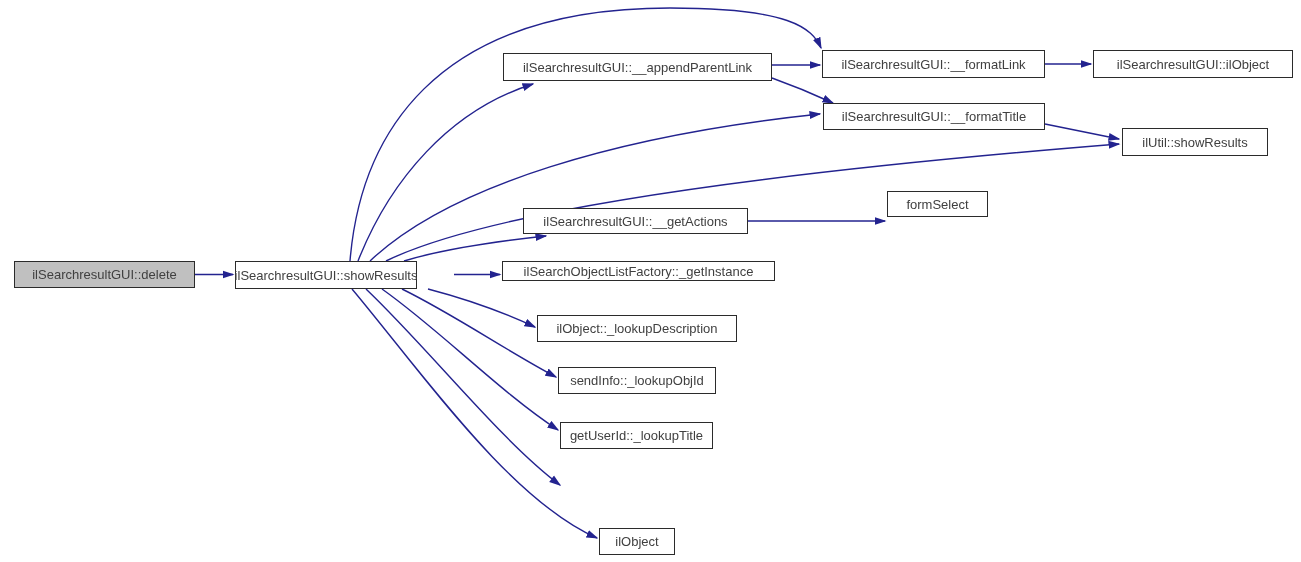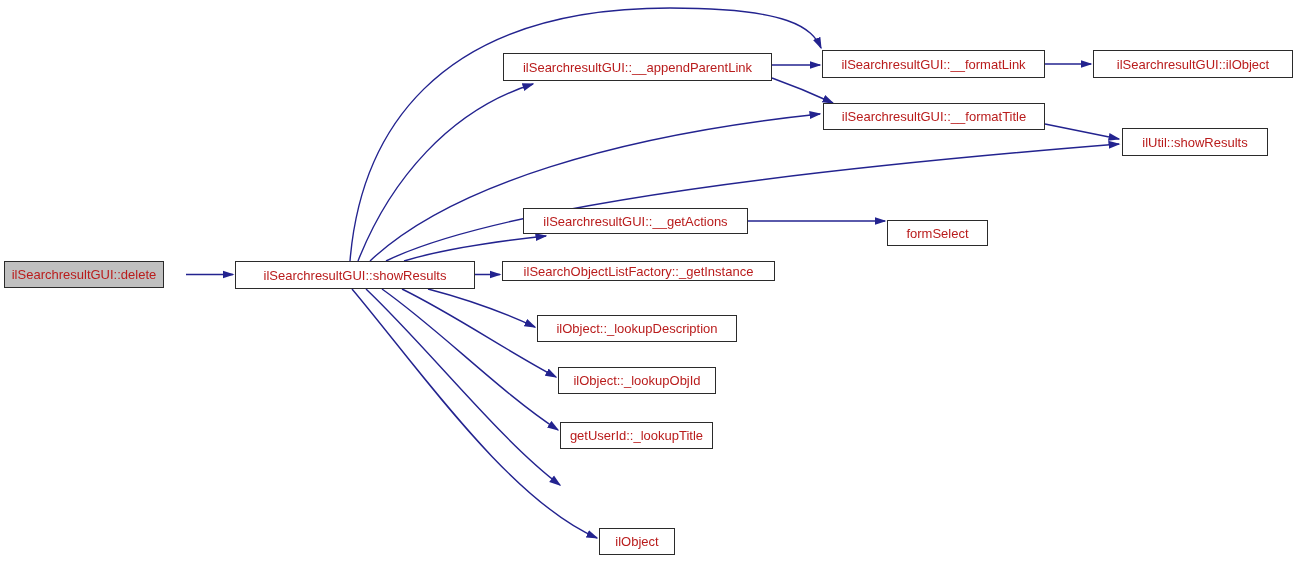--- a/index.html
+++ b/index.html
@@ -21,21 +21,21 @@
     fill: none;
     stroke: #23238f;
     stroke-width: 1.4px;
   }
   .node {
     position: absolute;
     z-index: 2;
     box-sizing: border-box;
     background: #ffffff;
     border: 1.5px solid #2b2b2b;
-    color: #b91c1c;
+    color: #404040;
     font-size: 13px;
     display: flex;
     align-items: center;
     justify-content: center;
     white-space: nowrap;
     cursor: pointer;
   }
   .node.highlight {
     background: #c0c0c0;
     cursor: default;
@@ -65,42 +65,42 @@
     <path class="edge" d="M382,289 C440,330 500,392 558,430" marker-end="url(#arrow)"></path>
     <path class="edge" d="M366,289 C430,350 500,440 560,485" marker-end="url(#arrow)"></path>
     <path class="edge" d="M352,289 C420,370 510,500 597,538" marker-end="url(#arrow)"></path>
     <path class="edge" d="M772,65 H820" marker-end="url(#arrow)"></path>
     <path class="edge" d="M772,78 C800,88 820,97 833,103" marker-end="url(#arrow)"></path>
     <path class="edge" d="M1045,64 H1091" marker-end="url(#arrow)"></path>
     <path class="edge" d="M1045,124 L1119,139" marker-end="url(#arrow)"></path>
     <path class="edge" d="M748,221 H885" marker-end="url(#arrow)"></path>
   </svg>
 
-  <div class="node highlight" style="left:4px;   top:261px; width:160px; height:27px">ilSearchresultGUI::delete</div>
+  <div class="node highlight" style="left:14px;   top:261px; width:181px; height:27px">ilSearchresultGUI::delete</div>
 
-  <div class="node" style="left:235px; top:261px; width:240px; height:28px">ilSearchresultGUI::showResults</div>
+  <div class="node" style="left:235px; top:261px; width:182px; height:28px">ilSearchresultGUI::showResults</div>
 
   <div class="node" style="left:503px; top:53px;  width:269px; height:28px">ilSearchresultGUI::__appendParentLink</div>
 
   <div class="node" style="left:822px; top:50px;  width:223px; height:28px">ilSearchresultGUI::__formatLink</div>
 
   <div class="node" style="left:1093px;top:50px;  width:200px; height:28px">ilSearchresultGUI::ilObject</div>
 
   <div class="node" style="left:823px; top:103px; width:222px; height:27px">ilSearchresultGUI::__formatTitle</div>
 
   <div class="node" style="left:1122px;top:128px; width:146px; height:28px">ilUtil::showResults</div>
 
   <div class="node" style="left:523px; top:208px; width:225px; height:26px">ilSearchresultGUI::__getActions</div>
 
-  <div class="node" style="left:887px; top:220px; width:101px; height:26px">formSelect</div>
+  <div class="node" style="left:887px; top:191px; width:101px; height:26px">formSelect</div>
 
   <div class="node" style="left:502px; top:261px; width:273px; height:20px">ilSearchObjectListFactory::_getInstance</div>
 
   <div class="node" style="left:537px; top:315px; width:200px; height:27px">ilObject::_lookupDescription</div>
 
-  <div class="node" style="left:558px; top:367px; width:158px; height:27px">ilObject::_lookupObjId</div>
+  <div class="node" style="left:558px; top:367px; width:158px; height:27px">sendInfo::_lookupObjId</div>
 
   <div class="node" style="left:560px; top:422px; width:153px; height:27px">getUserId::_lookupTitle</div>
 
 
   <div class="node" style="left:599px; top:528px; width:76px;  height:27px">ilObject</div>
 
 </div>
 
 </body></html>

